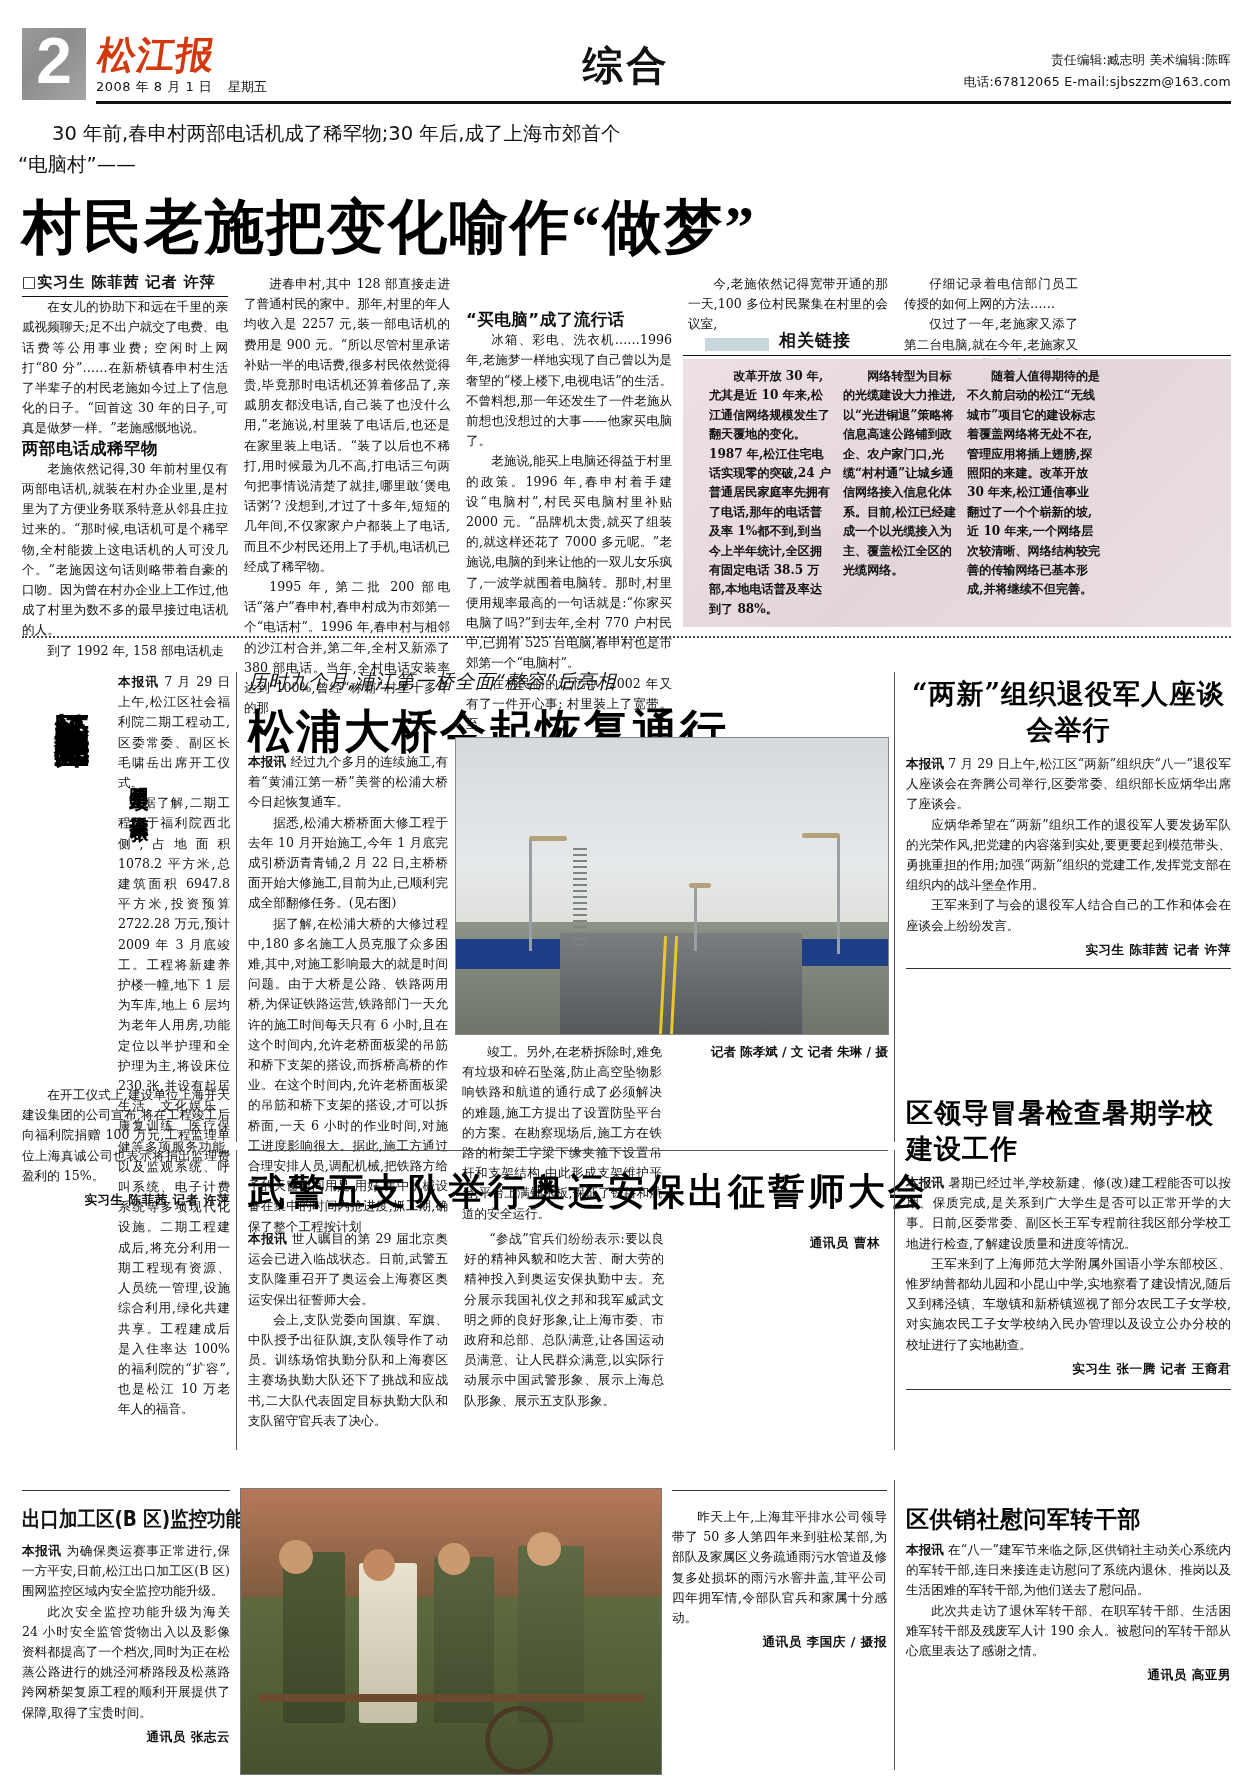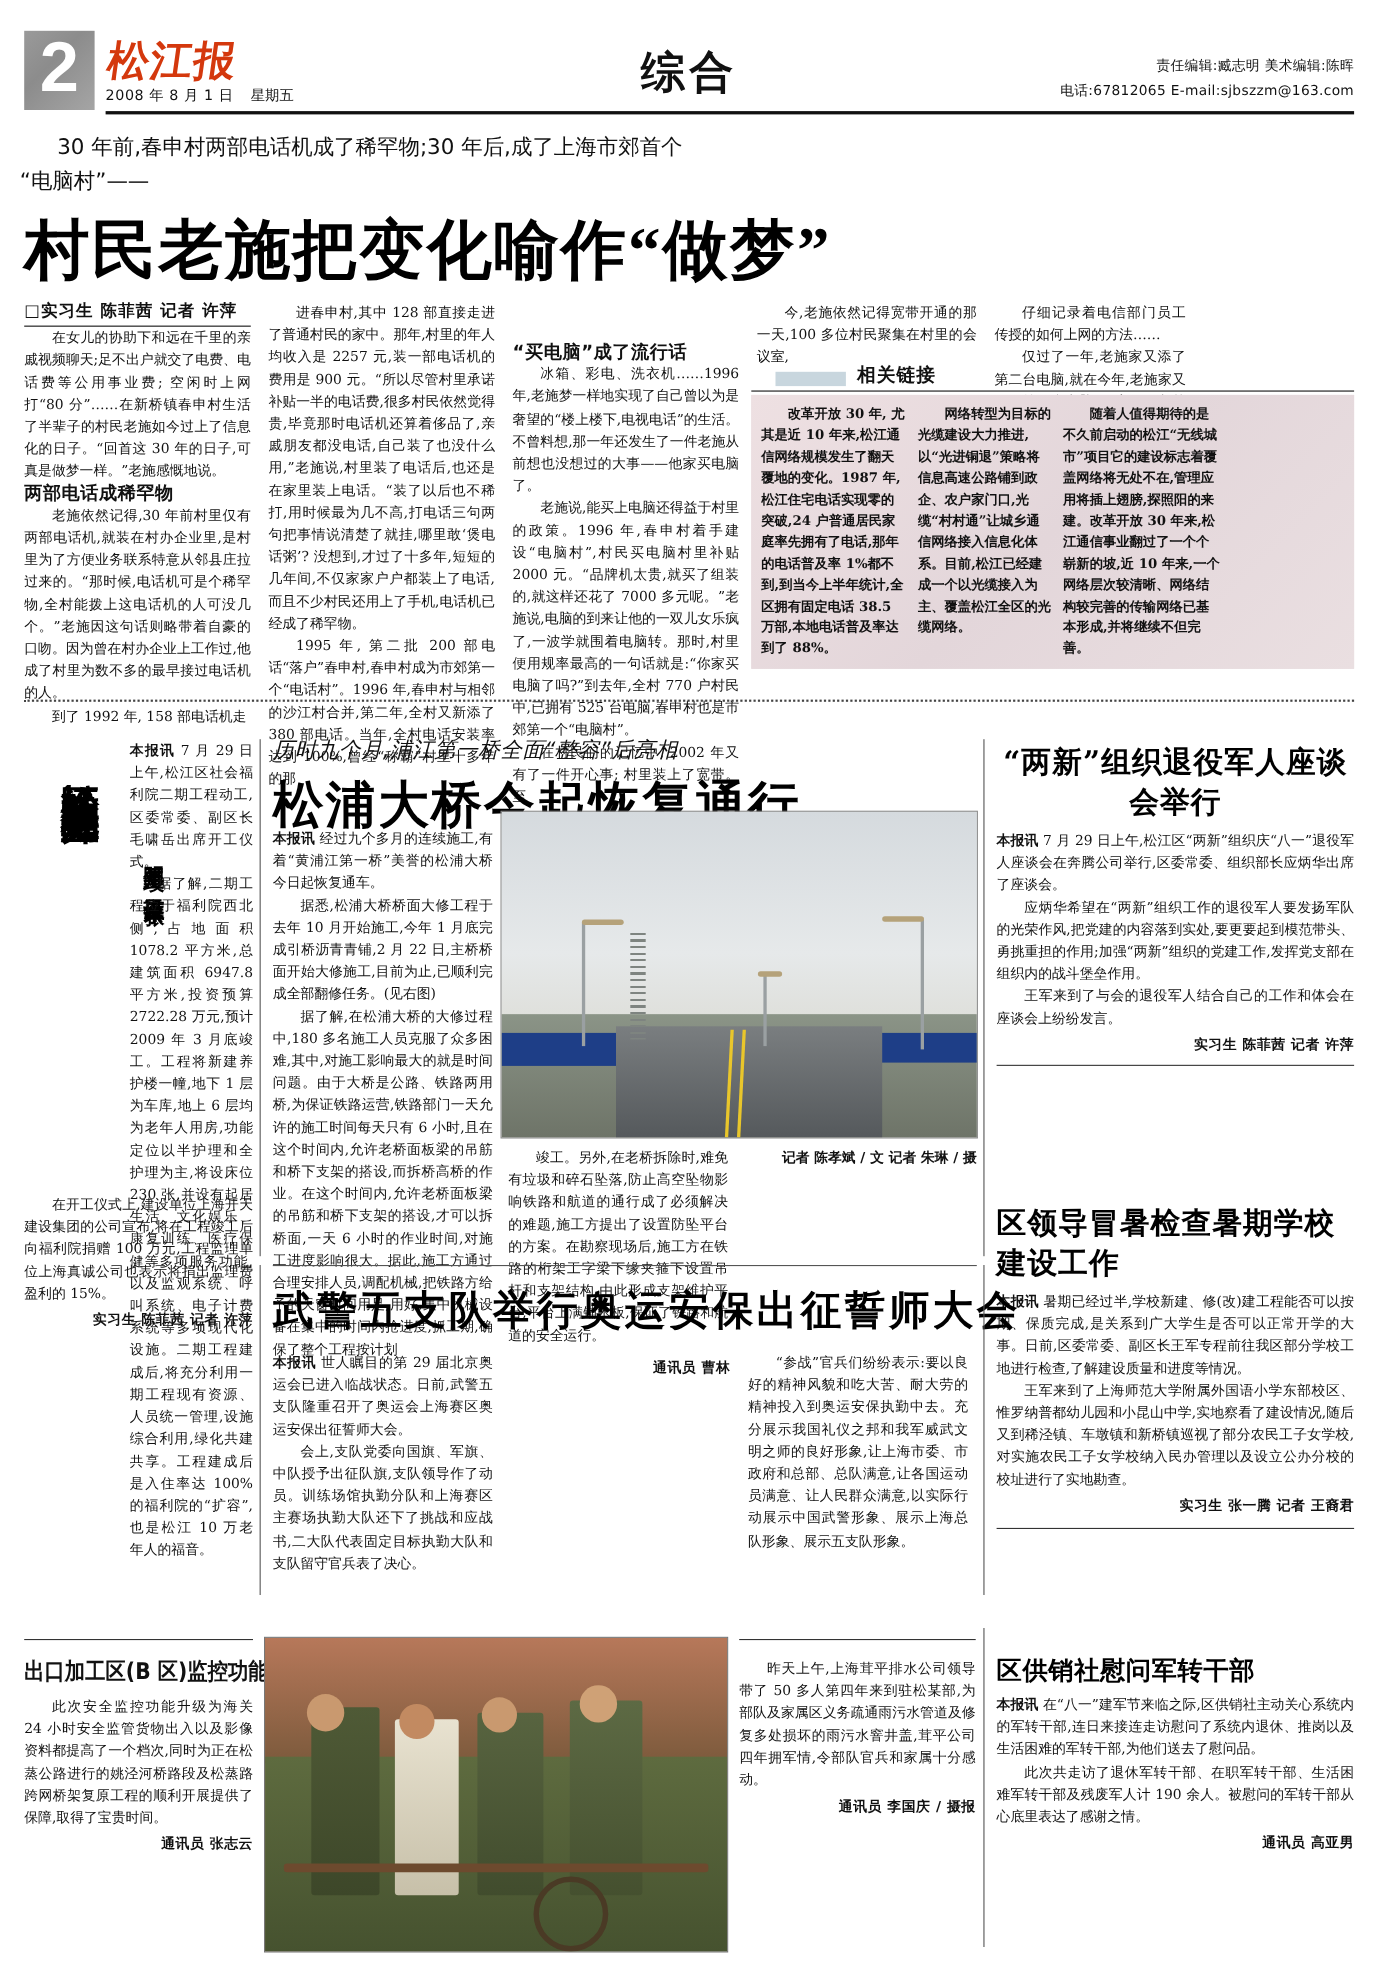--- a/index.html
+++ b/index.html
@@ -84,21 +84,21 @@
   .related-label .tint{
     position:absolute;left:0;top:8px;width:64px;height:13px;
     background:#c8d6de;
   }
   .related-label .txt{
     position:absolute;left:72px;top:-1px;font-size:17px;font-weight:bold;
     letter-spacing:1px;font-family:"DejaVu Sans","Liberation Sans",sans-serif;
   }
   .related-label .rule{position:absolute;left:0;bottom:0;width:266px;height:1.5px;background:#111;}
   .related-box{
-    background:#e8dde0;padding:8px 9px;
+    background:#e8dde0;padding:8px 26px;
     background-image:linear-gradient(135deg,#eee0e2 0%,#e3d6da 50%,#eadfe1 100%);
   }
   .related-box .rcols{display:flex;gap:10px;}
   .related-box p{
     margin:0;text-indent:2em;font-size:12.1px;line-height:19.4px;
     font-family:"DejaVu Serif","Liberation Serif",serif;font-weight:bold;
   }
   .solid-rule{border-top:1.2px solid #333;height:0;}
   .thin-rule{border-top:1px solid #555;height:0;}
 
@@ -348,36 +348,38 @@
     <div class="thin-rule"></div>
     <div class="big-head-wide" style="margin-top:16px;">武警五支队举行奥运安保出征誓师大会</div>
     <div style="display:flex;gap:16px;margin-top:12px;font-size:12.6px;line-height:20.2px;
                 text-align:justify;font-family:'DejaVu Serif','Liberation Serif',serif;">
       <div style="width:200px;">
         <p style="margin:0;text-indent:0;"><span class="lead-in">本报讯</span>
           <span>世人瞩目的第 29 届北京奥运会已进入临战状态。日前,武警五支队隆重召开了奥运会上海赛区奥运安保出征誓师大会。</span></p>
         <p style="margin:0;text-indent:2em;">会上,支队党委向国旗、军旗、中队授予出征队旗,支队领导作了动员。训练场馆执勤分队和上海赛区主赛场执勤大队还下了挑战和应战书,二大队代表固定目标执勤大队和支队留守官兵表了决心。</p>
       </div>
       <div style="width:200px;">
-        <div class="sig">通讯员 曹林</div>
+        <p style="margin:0;text-indent:2em;">“参战”官兵们纷纷表示:要以良好的精神风貌和吃大苦、耐大劳的精神投入到奥运安保执勤中去。充分展示我国礼仪之邦和我军威武文明之师的良好形象,让上海市委、市政府和总部、总队满意,让各国运动员满意、让人民群众满意,以实际行动展示中国武警形象、展示上海总队形象、展示五支队形象。</p>
       </div>
       <div style="width:200px;">
-        <p style="margin:0;text-indent:2em;">“参战”官兵们纷纷表示:要以良好的精神风貌和吃大苦、耐大劳的精神投入到奥运安保执勤中去。充分展示我国礼仪之邦和我军威武文明之师的良好形象,让上海市委、市政府和总部、总队满意,让各国运动员满意、让人民群众满意,以实际行动展示中国武警形象、展示上海总队形象、展示五支队形象。</p>
+        <div class="sig">通讯员 曹林</div>
       </div>
     </div>
   </div>
 
   <div class="vline" style="left:236px;top:1150px;height:300px;"></div>
   <div class="vline" style="left:894px;top:1150px;height:300px;"></div>
 
   <div style="position:absolute;left:22px;top:1490px;width:208px;">
     <div class="solid-rule" style="margin-bottom:14px;"></div>
     <div class="head-cond">出口加工区(B 区)监控功能升级</div>
     <div style="font-size:12.6px;line-height:20.2px;text-align:justify;margin-top:8px;
                 font-family:'DejaVu Serif','Liberation Serif',serif;">
+      <p style="margin:0;text-indent:0;"><span class="lead-in">本报讯</span>
+        <span>为确保奥运赛事正常进行,保一方平安,日前,松江出口加工区(B 区)围网监控区域内安全监控功能升级。</span></p>
       <p style="margin:0;text-indent:2em;">此次安全监控功能升级为海关 24 小时安全监管货物出入以及影像资料都提高了一个档次,同时为正在松蒸公路进行的姚泾河桥路段及松蒸路跨网桥架复原工程的顺利开展提供了保障,取得了宝贵时间。</p>
       <div class="sig">通讯员 张志云</div>
     </div>
   </div>
 
   <div class="ph2" style="position:absolute;left:240px;top:1488px;width:420px;height:285px;">
     <div style="position:absolute;left:0;top:0;width:100%;height:40%;background:linear-gradient(#b7785a,#7c5a3c);"></div>
     <div style="position:absolute;left:0;bottom:0;width:100%;height:62%;background:linear-gradient(#5e6b3f,#46522f);"></div>
     <div class="fig" style="left:10%;top:22%;width:62px;height:60%;background:linear-gradient(#4f5a36,#3d4729);"></div>
     <div class="fig" style="left:9%;top:18%;width:34px;height:34px;border-radius:50%;background:#c9996f;"></div>

